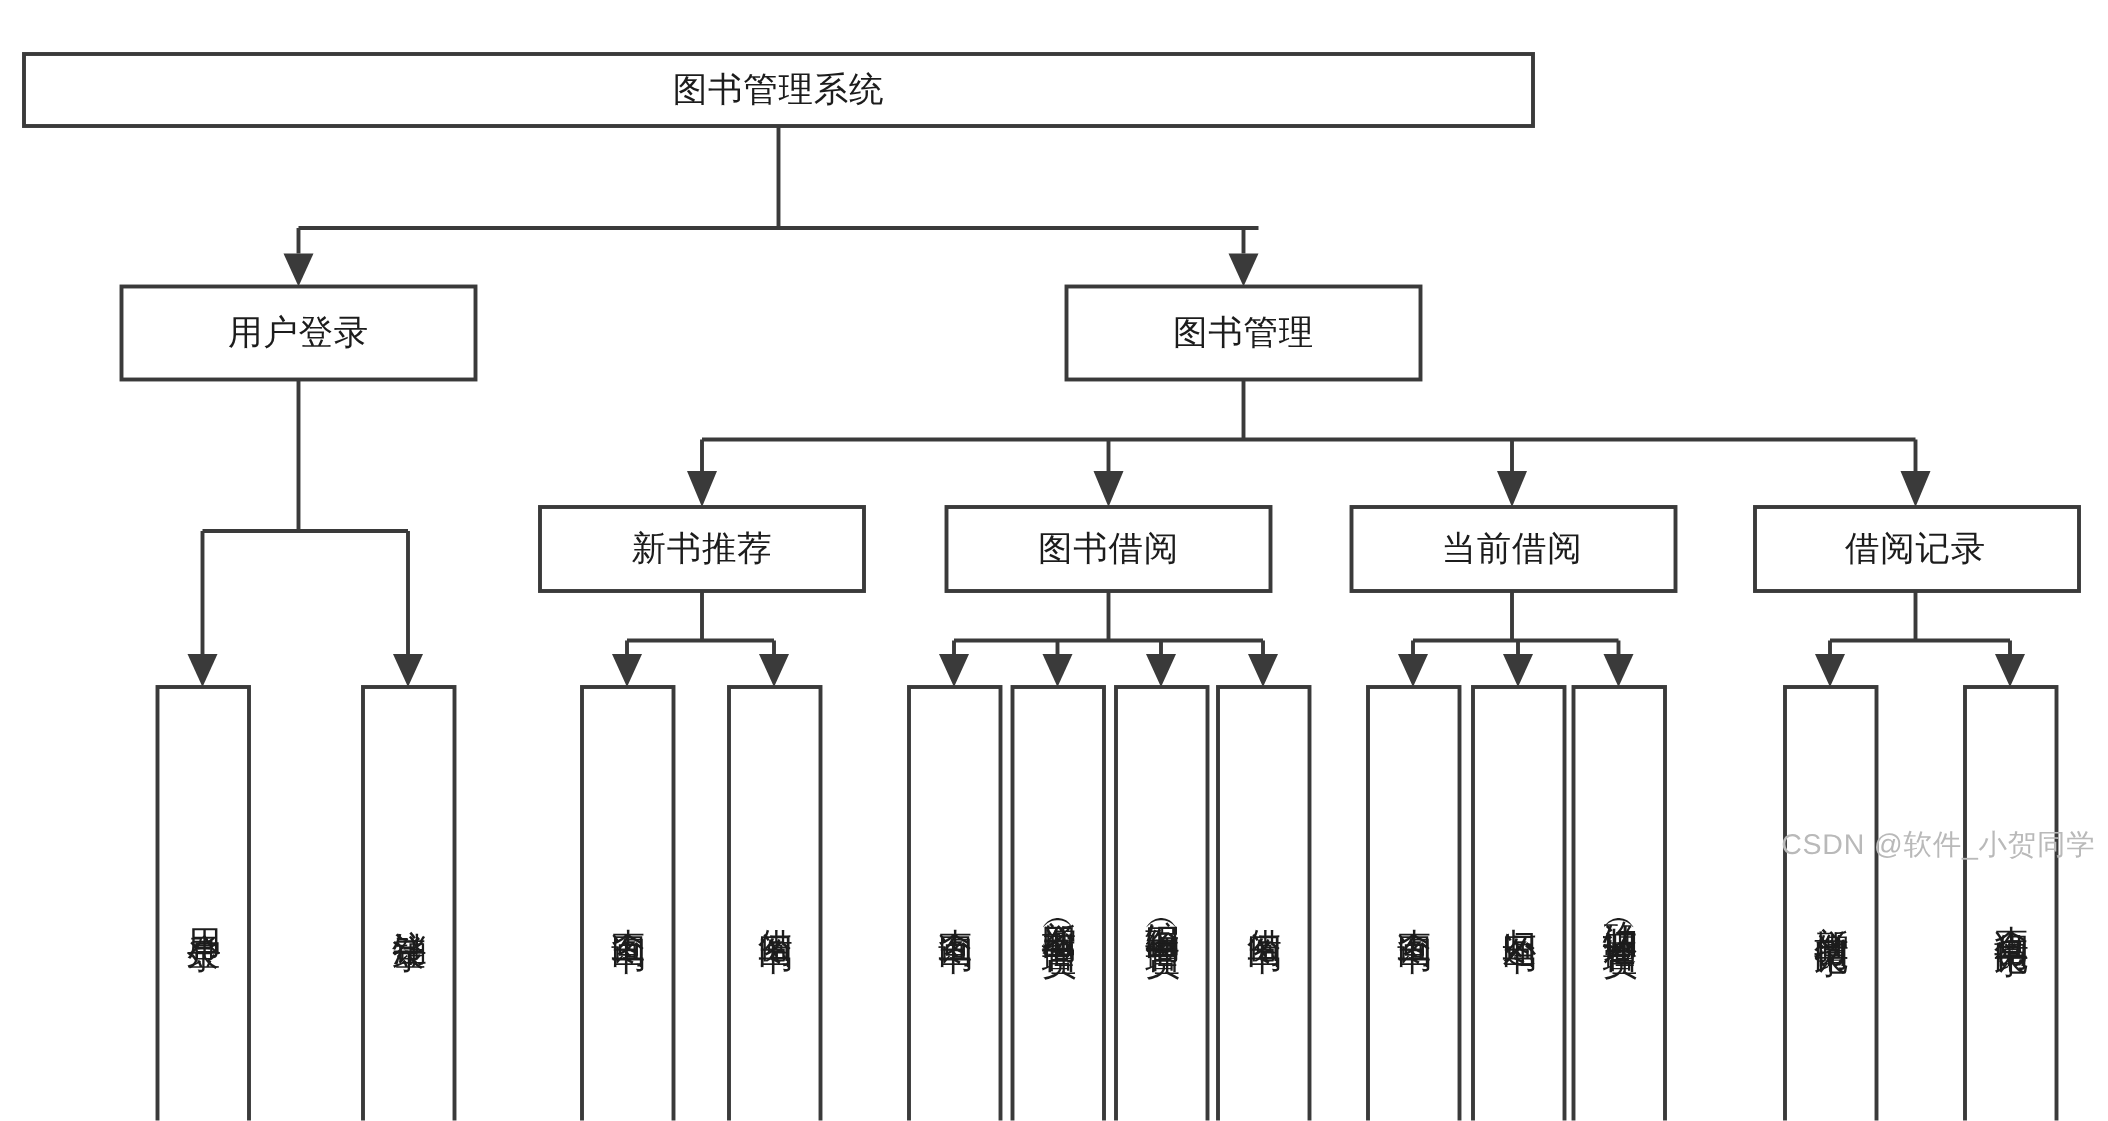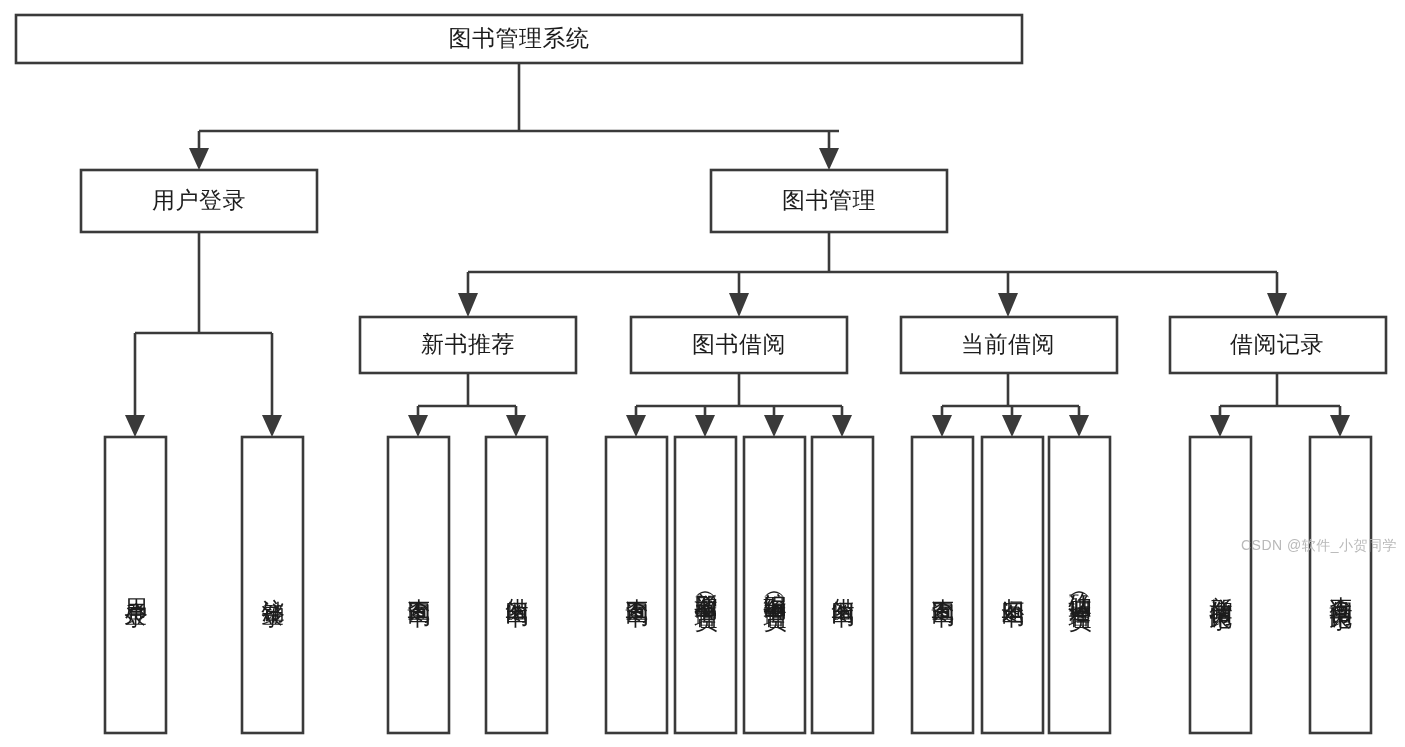--- a/index.html
+++ b/index.html
@@ -12,20 +12,21 @@
     height: 747px;
     font-family: "Liberation Sans", "DejaVu Sans", sans-serif;
     overflow: hidden;
     position: relative;
   }
   #diagram-root {
     position: relative;
     width: 1405px;
     height: 559px;
     background: #ffffff;
+    margin-top: 21px;
   }
   svg.canvas {
     position: absolute;
     top: 0;
     left: 0;
     width: 1405px;
     height: 747px;
     display: block;
   }
   .node-box {
@@ -72,21 +73,21 @@
     white-space: nowrap;
     text-align: center;
     pointer-events: none;
     user-select: none;
   }
   .watermark {
     position: absolute;
     right: 8px;
     bottom: 4px;
     font-family: "Liberation Sans", "DejaVu Sans", sans-serif;
-    font-size: 14px;
+    font-size: 19px;
     color: #b9b9b9;
     letter-spacing: 0.5px;
     white-space: nowrap;
   }
 </style>
 </head>
 <body>
 
 <div id="diagram-root">
 

